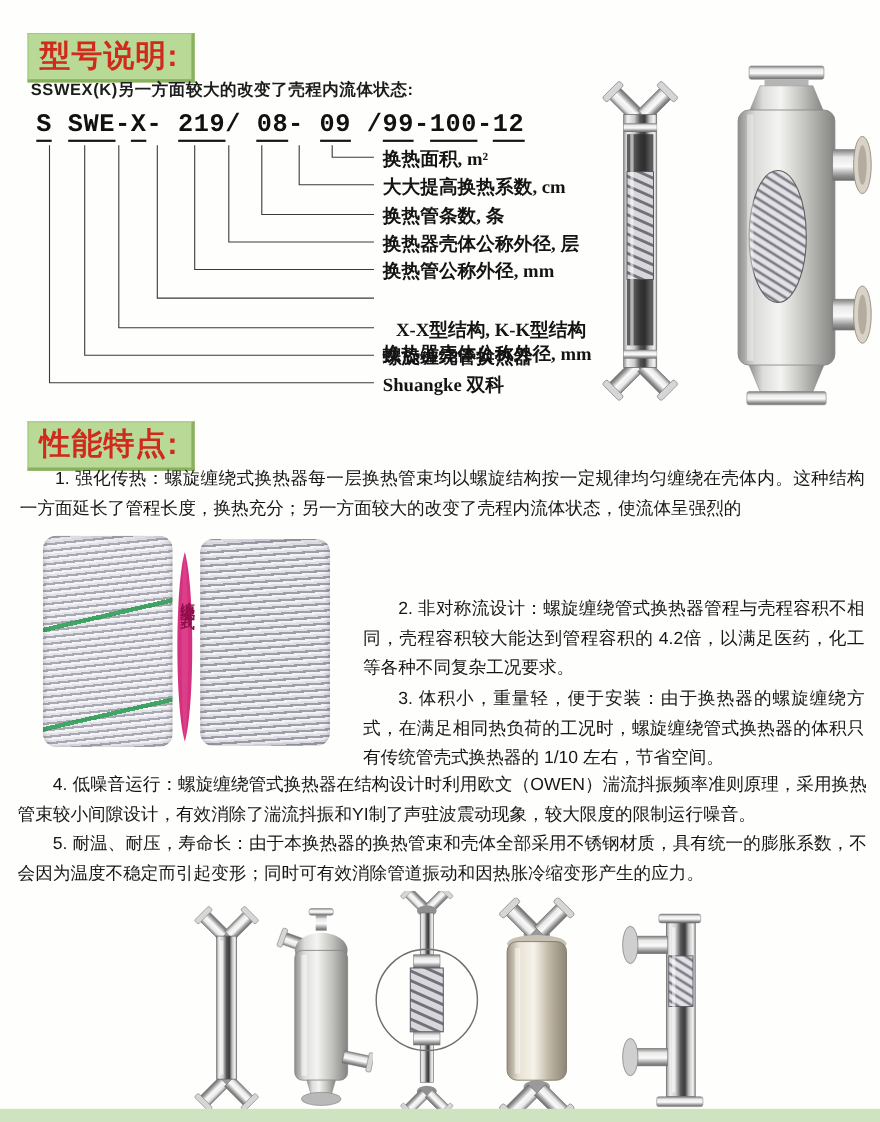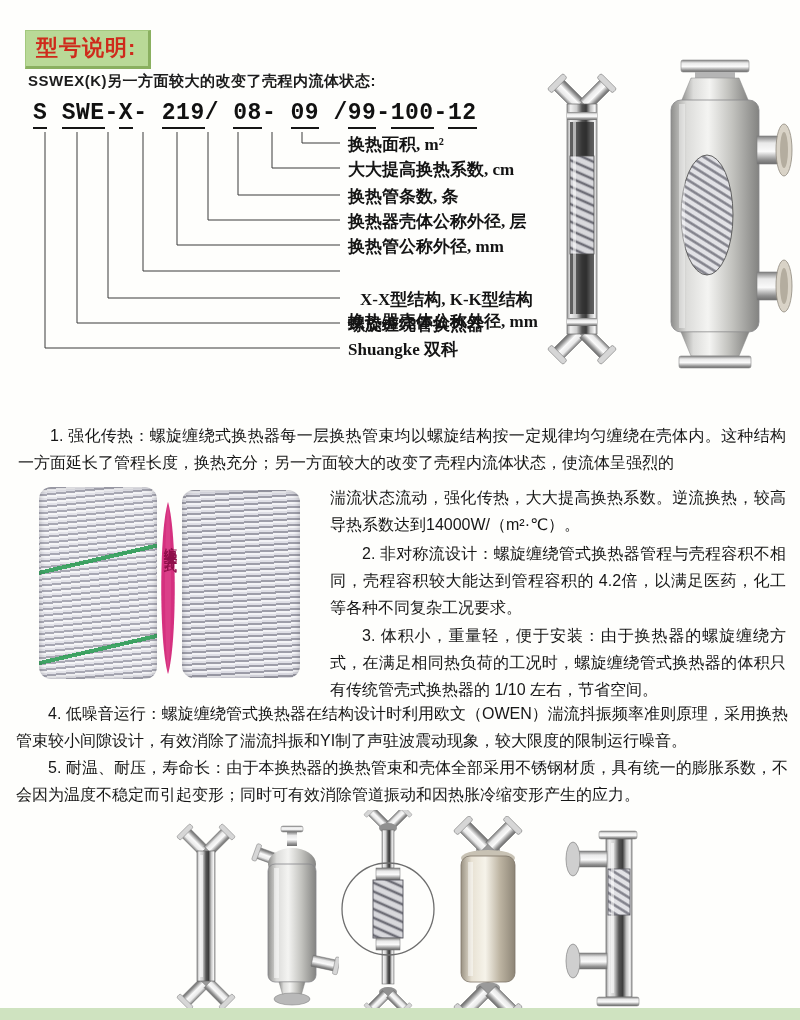--- a/index.html
+++ b/index.html
@@ -1,18 +1,18 @@
 <!DOCTYPE html>
 <html><head>
 <meta charset="utf-8">
 <style>
   html,body{margin:0;padding:0;background:#ffffff;}
   #page{position:relative;width:800px;height:1020px;background:#fefefc;overflow:hidden;
         font-family:"Liberation Sans","DejaVu Sans",sans-serif;color:#1c1c1c;}
-  .badge{position:absolute;background:#b9d997;color:#cf2a1b;font-weight:bold;font-size:22px;
+  .badge{position:absolute;background:#b9d997;color:#cf2a1b;font-weight:bold;font-size:28px;
          line-height:1;padding:6px 12px 7px 10px;letter-spacing:1px;
          border:1px solid #a3c87e;border-right:3px solid #8ab060;border-bottom:3px solid #8ab060;}
   .intro{position:absolute;left:28px;top:72px;font-size:15px;font-weight:bold;letter-spacing:.5px;}
   .model-code{position:absolute;left:33px;top:100px;font-family:Liberation Mono, monospace;
               font-weight:bold;font-size:23px;white-space:pre;letter-spacing:.5px;color:#111;}
   .model-code .useg{border-bottom:2px solid #151515;padding-bottom:1px;}
   .diag-label{position:absolute;left:348px;font-size:17px;font-weight:bold;white-space:nowrap;
               font-family:"Liberation Serif","DejaVu Serif",serif;color:#141414;}
   .overlay-svg{position:absolute;left:0;top:0;pointer-events:none;}
   .para{position:absolute;font-size:16px;line-height:27px;text-align:justify;color:#161616;}
@@ -141,36 +141,36 @@
     <ellipse cx="139" cy="100" rx="4" ry="18" fill="#b4ad9f"></ellipse>
     <rect x="112" y="222" width="24" height="28" fill="url(#gv)" stroke="#7d7d7d" stroke-width=".6"></rect>
     <ellipse cx="139" cy="236" rx="8" ry="26" fill="#d9d3c7" stroke="#8f897d" stroke-width=".8"></ellipse>
     <ellipse cx="139" cy="236" rx="4" ry="18" fill="#b4ad9f"></ellipse>
     <ellipse cx="62" cy="165" rx="26" ry="60" fill="url(#pcoil)" stroke="#5f5f5f" stroke-width="1"></ellipse>
     <polygon points="36,282 104,282 94,306 46,306" fill="url(#gmat)" stroke="#8a8a8a" stroke-width=".5"></polygon>
     <rect x="34" y="306" width="72" height="12" rx="2" fill="url(#gv)" stroke="#8a8a8a" stroke-width=".6"></rect>
     <rect x="34" y="54" width="6" height="224" fill="#ffffff" opacity=".4"></rect>
   </svg>
 
+  <div class="badge" style="left:25px;top:383px;">性能特点:</div>
 
   <div class="para indent" style="left:18px;top:422px;width:768px;">1. 强化传热：螺旋缠绕式换热器每一层换热管束均以螺旋结构按一定规律均匀缠绕在壳体内。这种结构一方面延长了管程长度，换热充分；另一方面较大的改变了壳程内流体状态，使流体呈强烈的</div>
 
   <div class="figure">
     <div class="bundle left"></div>
     <div class="bundle right"></div>
     <div class="spindle">
       <svg width="28" height="172" viewBox="0 0 28 172">
         <path d="M14,0 C23,30 23,142 14,172 C5,142 5,30 14,0 Z" fill="#d5307f"></path>
         <path d="M14,0 C18,30 18,142 14,172 C10,142 10,30 14,0 Z" fill="#e0498f" opacity=".6"></path>
       </svg>
       <div class="spindle-label">缠绕方式</div>
     </div>
   </div>
 
-  <div class="para" style="left:330px;top:484px;width:456px;">湍流状态流动，强化传热，大大提高换热系数。逆流换热，较高导热系数达到14000W/（m²·℃）。</div>
   <div class="para indent" style="left:330px;top:540px;width:456px;">2. 非对称流设计：螺旋缠绕管式换热器管程与壳程容积不相同，壳程容积较大能达到管程容积的 4.2倍，以满足医药，化工等各种不同复杂工况要求。</div>
   <div class="para indent" style="left:330px;top:622px;width:456px;">3. 体积小，重量轻，便于安装：由于换热器的螺旋缠绕方式，在满足相同热负荷的工况时，螺旋缠绕管式换热器的体积只有传统管壳式换热器的 1/10 左右，节省空间。</div>
   <div class="para indent" style="left:16px;top:700px;width:772px;">4. 低噪音运行：螺旋缠绕管式换热器在结构设计时利用欧文（OWEN）湍流抖振频率准则原理，采用换热管束较小间隙设计，有效消除了湍流抖振和YI制了声驻波震动现象，较大限度的限制运行噪音。</div>
   <div class="para indent" style="left:16px;top:754px;width:772px;">5. 耐温、耐压，寿命长：由于本换热器的换热管束和壳体全部采用不锈钢材质，具有统一的膨胀系数，不会因为温度不稳定而引起变形；同时可有效消除管道振动和因热胀冷缩变形产生的应力。</div>
 
   <svg class="photo" style="left:152px;top:815px;" width="106" height="200" viewBox="0 0 106 200">
     <ellipse cx="54" cy="38" rx="9" ry="5" fill="#9a9a9a"></ellipse>
     <use href="#xport" transform="translate(54,38) rotate(-135) scale(.85)"></use>
     <use href="#xport" transform="translate(54,38) rotate(-45) scale(.85)"></use>
     <ellipse cx="54" cy="166" rx="9" ry="5" fill="#9a9a9a"></ellipse>

